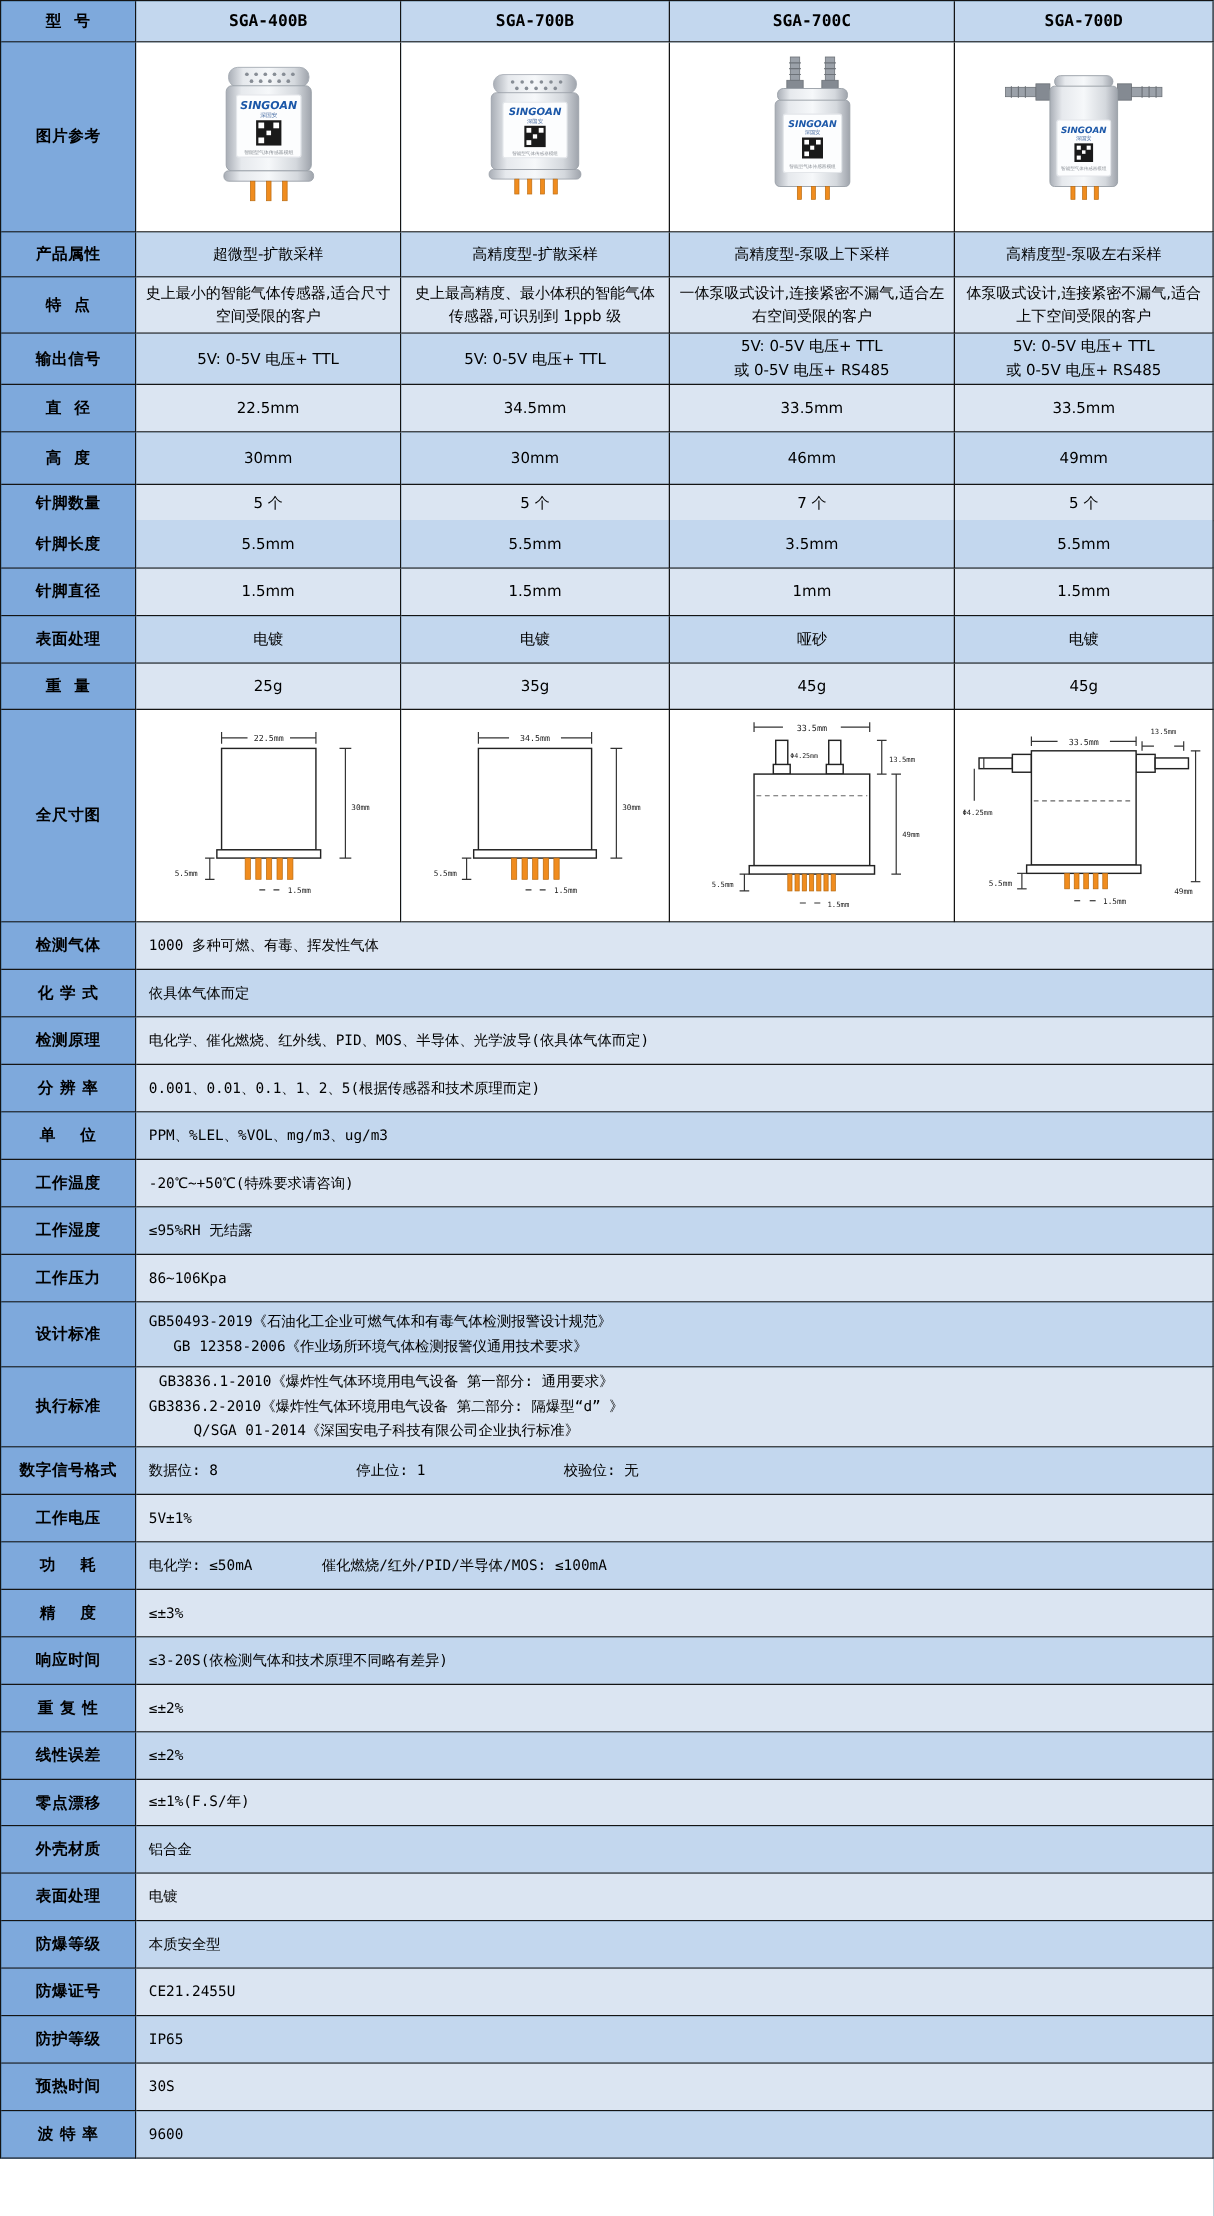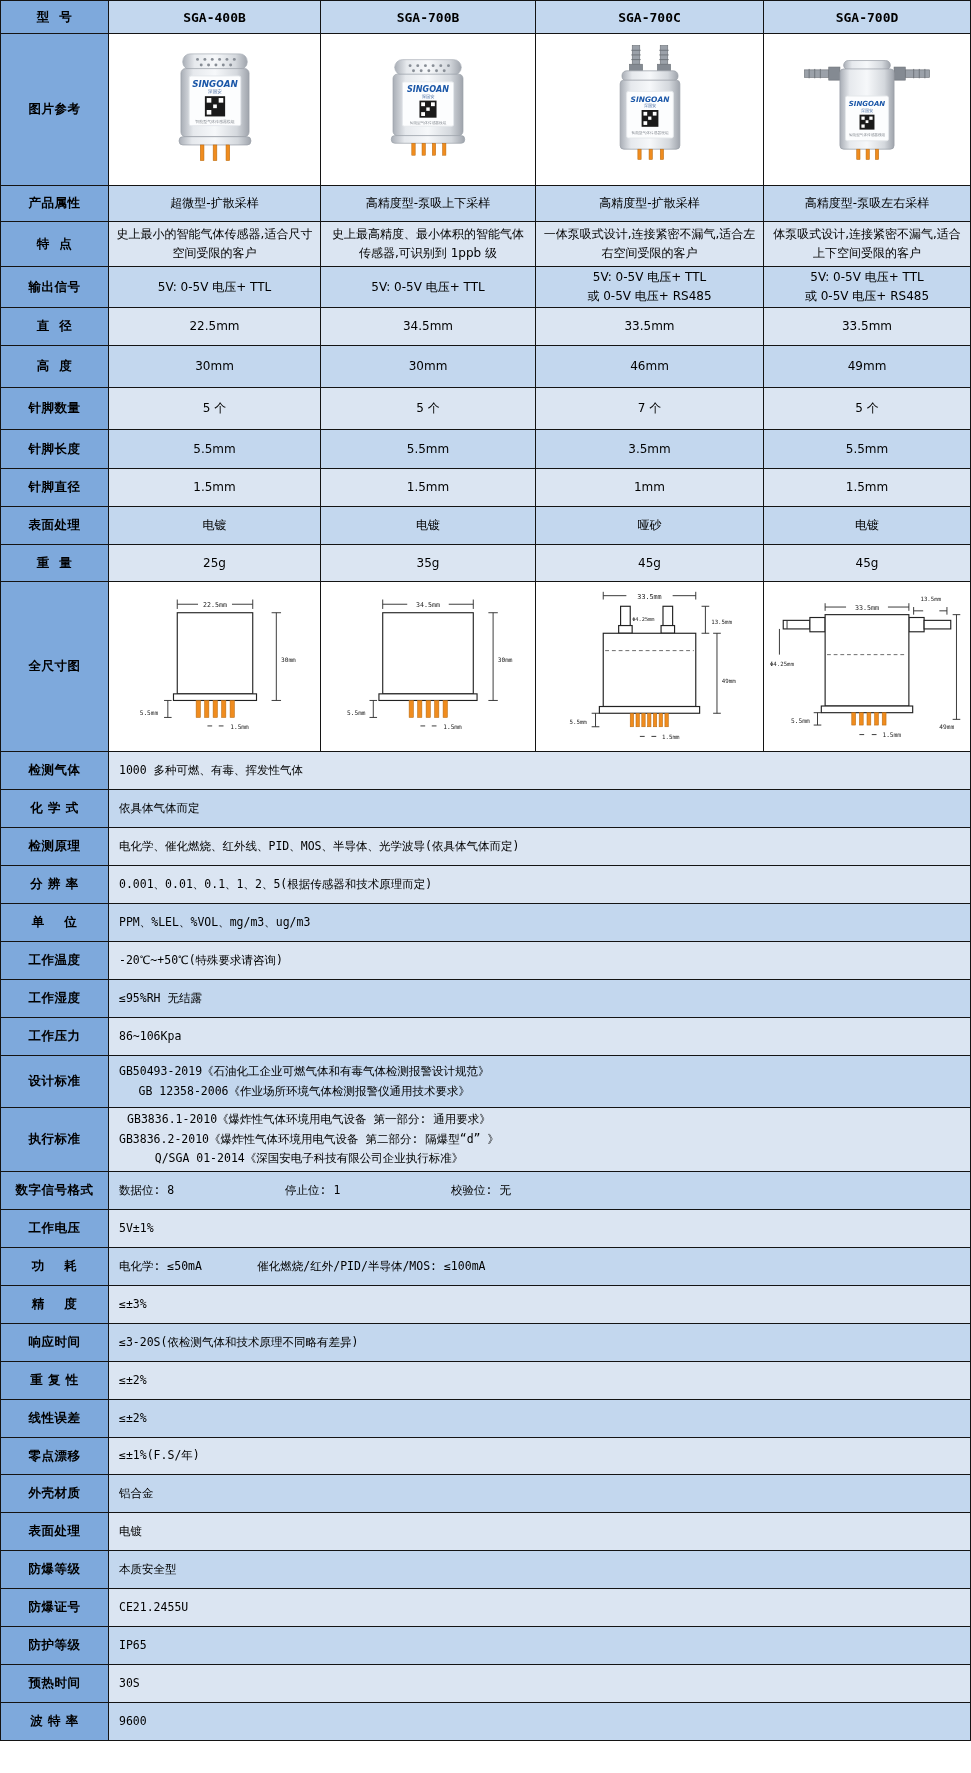--- a/index.html
+++ b/index.html
@@ -194,22 +194,22 @@
             <rect x="74" y="117" width="3.5" height="11"></rect>
             <rect x="84" y="117" width="3.5" height="11"></rect>
         </g>
       </svg>
     </div>
   </div>
 
   <div class="row" style="height:36px">
     <div class="cell label">产品属性</div>
     <div class="cell val dark">超微型-扩散采样</div>
+    <div class="cell val dark">高精度型-扩散采样</div>
     <div class="cell val dark">高精度型-泵吸上下采样</div>
-    <div class="cell val dark">高精度型-扩散采样</div>
     <div class="cell val dark">高精度型-泵吸左右采样</div>
   </div>
   <div class="row" style="height:45px">
     <div class="cell label">特  点</div>
     <div class="cell val light">史上最小的智能气体传感器,适合尺寸空间受限的客户</div>
     <div class="cell val light">史上最高精度、最小体积的智能气体传感器,可识别到 1ppb 级</div>
     <div class="cell val light">一体泵吸式设计,连接紧密不漏气,适合左右空间受限的客户</div>
     <div class="cell val light">体泵吸式设计,连接紧密不漏气,适合上下空间受限的客户</div>
   </div>
   <div class="row" style="height:41px">
@@ -228,21 +228,21 @@
     <div class="cell val light">33.5mm</div>
     <div class="cell val light">33.5mm</div>
   </div>
   <div class="row" style="height:42px">
     <div class="cell label">高  度</div>
     <div class="cell val dark">30mm</div>
     <div class="cell val dark">30mm</div>
     <div class="cell val dark">46mm</div>
     <div class="cell val dark">49mm</div>
   </div>
-  <div class="row" style="height:42px">
+  <div class="row" style="height:28px">
     <div class="cell label">针脚数量</div>
     <div class="cell val light">5 个</div>
     <div class="cell val light">5 个</div>
     <div class="cell val light">7 个</div>
     <div class="cell val light">5 个</div>
   </div>
   <div class="row" style="height:39px">
     <div class="cell label">针脚长度</div>
     <div class="cell val dark">5.5mm</div>
     <div class="cell val dark">5.5mm</div>

